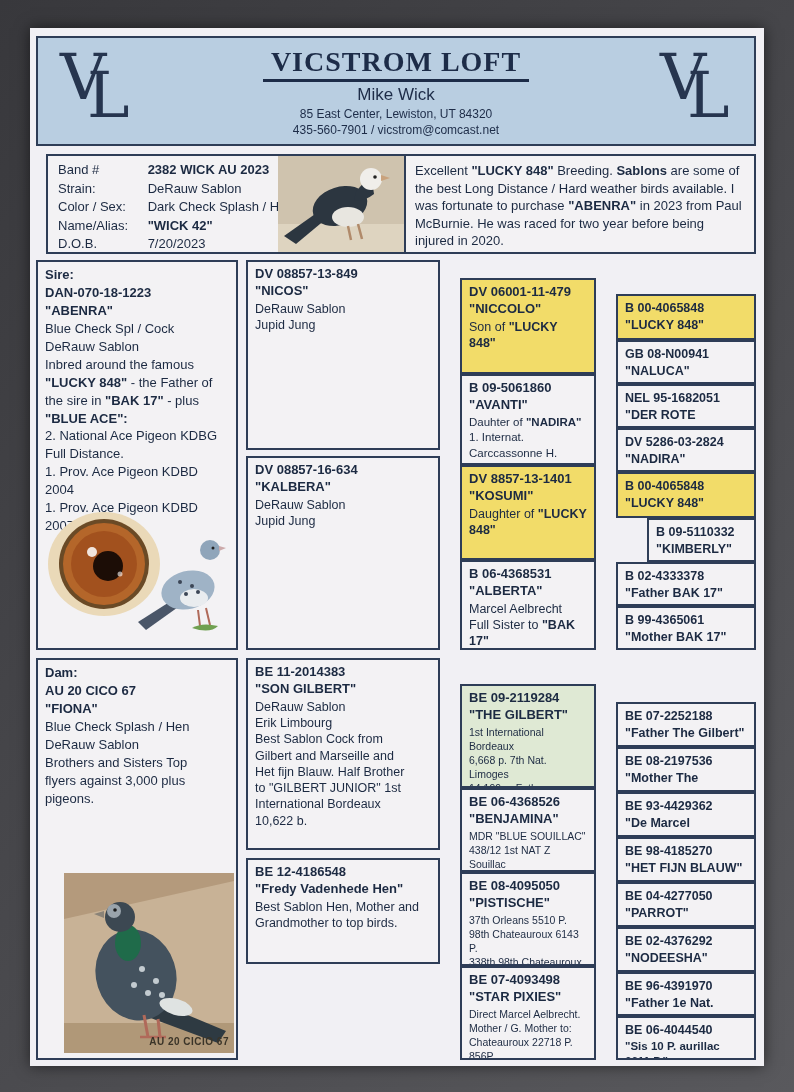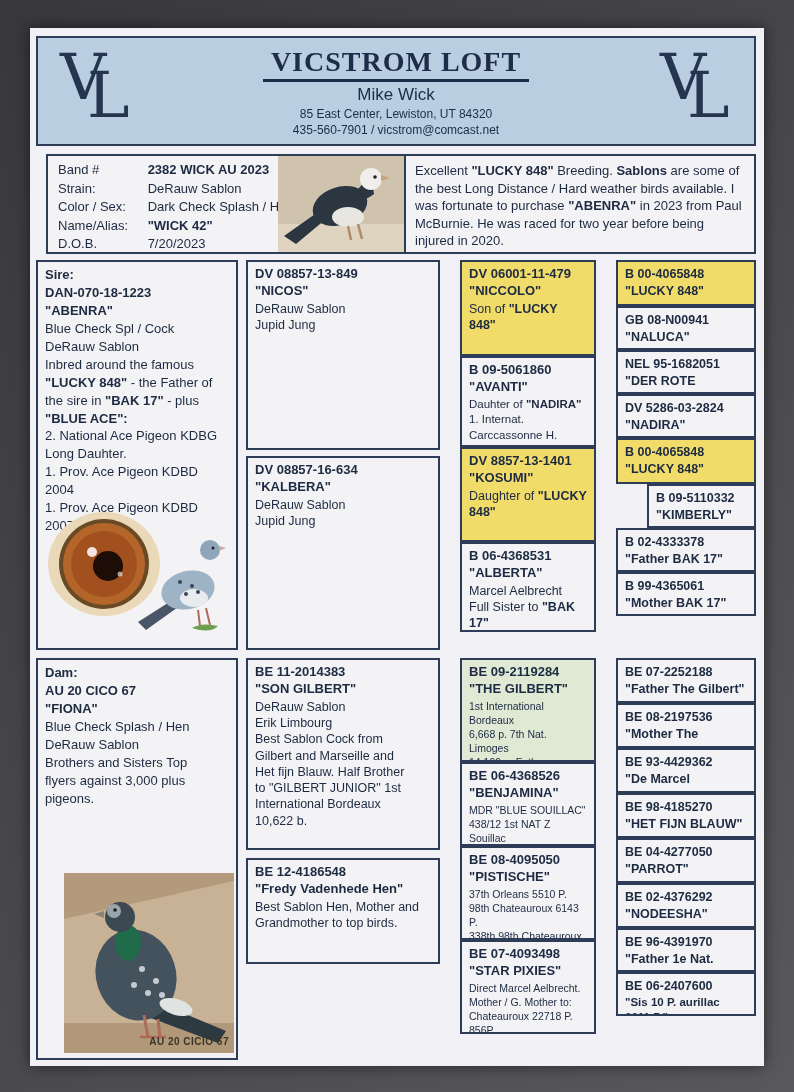--- a/index.html
+++ b/index.html
@@ -51,21 +51,21 @@
   
   .pedigree{position:absolute;left:6px;top:232px;width:720px;height:800px;}
   .prow{position:absolute;left:0;width:720px;}
   .row-sire{top:0;height:390px;}
   .row-dam{top:398px;height:402px;}
   .col{position:absolute;top:0;height:100%;display:flex;flex-direction:column;}
   .c1{left:0;width:202px;}
   .c2{left:210px;width:194px;}
   .c3{left:412px;width:148px;}
   .c4{left:568px;width:152px;}
-  .sb{justify-content:flex-start;padding-left:12px;}
+  .sb{justify-content:flex-end;padding-left:12px;}
   .pbox{
     border:2px solid var(--line);background:var(--box-bg);
     padding:4px 7px;overflow:hidden;flex:0 0 auto;position:relative;
   }
   .pbox.yellow{background:var(--highlight-yellow);}
   .pbox.green{background:var(--highlight-green);}
   .band,.pname{font-weight:bold;font-size:13px;line-height:1.3;}
   .plines{font-size:12.5px;line-height:1.3;margin-top:1px;}
   .plines .pline{min-height:1em;}
   .b{font-weight:bold;}
@@ -154,21 +154,21 @@
               <div class="pline"><span class="b">Sire:</span></div>
               <div class="pline"><span class="b">DAN-070-18-1223</span></div>
               <div class="pline"><span class="b">"ABENRA"</span></div>
               <div class="pline">Blue Check Spl / Cock</div>
               <div class="pline">DeRauw Sablon</div>
               <div class="pline">Inbred around the famous</div>
               <div class="pline"><span class="b">"LUCKY 848"</span><span> - the Father of</span></div>
               <div class="pline"><span>the sire in </span><span class="b">"BAK 17"</span><span> - plus</span></div>
               <div class="pline"><span class="b">"BLUE ACE":</span></div>
               <div class="pline">2. National Ace Pigeon KDBG</div>
-              <div class="pline">Long Dauhter.</div>
+              <div class="pline">Full Distance.</div>
               <div class="pline">1. Prov. Ace Pigeon KDBD 2004</div>
               <div class="pline">1. Prov. Ace Pigeon KDBD 2007</div>
             </div>
           <div class="sire-art">
             <svg width="190" height="146" viewBox="0 0 190 146">
               <ellipse cx="62" cy="66" rx="56" ry="52" fill="#ead9b8"></ellipse>
               <circle cx="62" cy="66" r="45" fill="#6a4a26"></circle>
               <circle cx="62" cy="66" r="41" fill="#b4662a"></circle>
               <circle cx="62" cy="66" r="33" fill="#a2511e"></circle>
               <circle cx="66" cy="68" r="15" fill="#1c0d06"></circle>
@@ -411,20 +411,20 @@
         </div>
         <div class="pbox g4" style="height:45px;">
           <div class="band">BE 02-4376292</div>
           <div class="pname">"NODEESHA"</div>
         </div>
         <div class="pbox g4" style="height:44px;">
           <div class="band">BE 96-4391970</div>
           <div class="pname">"Father 1e Nat. Asduif"</div>
         </div>
         <div class="pbox g4" style="height:44px;">
-          <div class="band">BE 06-2407600</div>
+          <div class="band">BE 06-4044540</div>
           <div class="pname" style="font-size:11.5px;">"Sis 10 P. aurillac 6611 P."</div>
         </div>
       </div>
     </div>
 
   </div>
 </div>
 
 </body></html>

